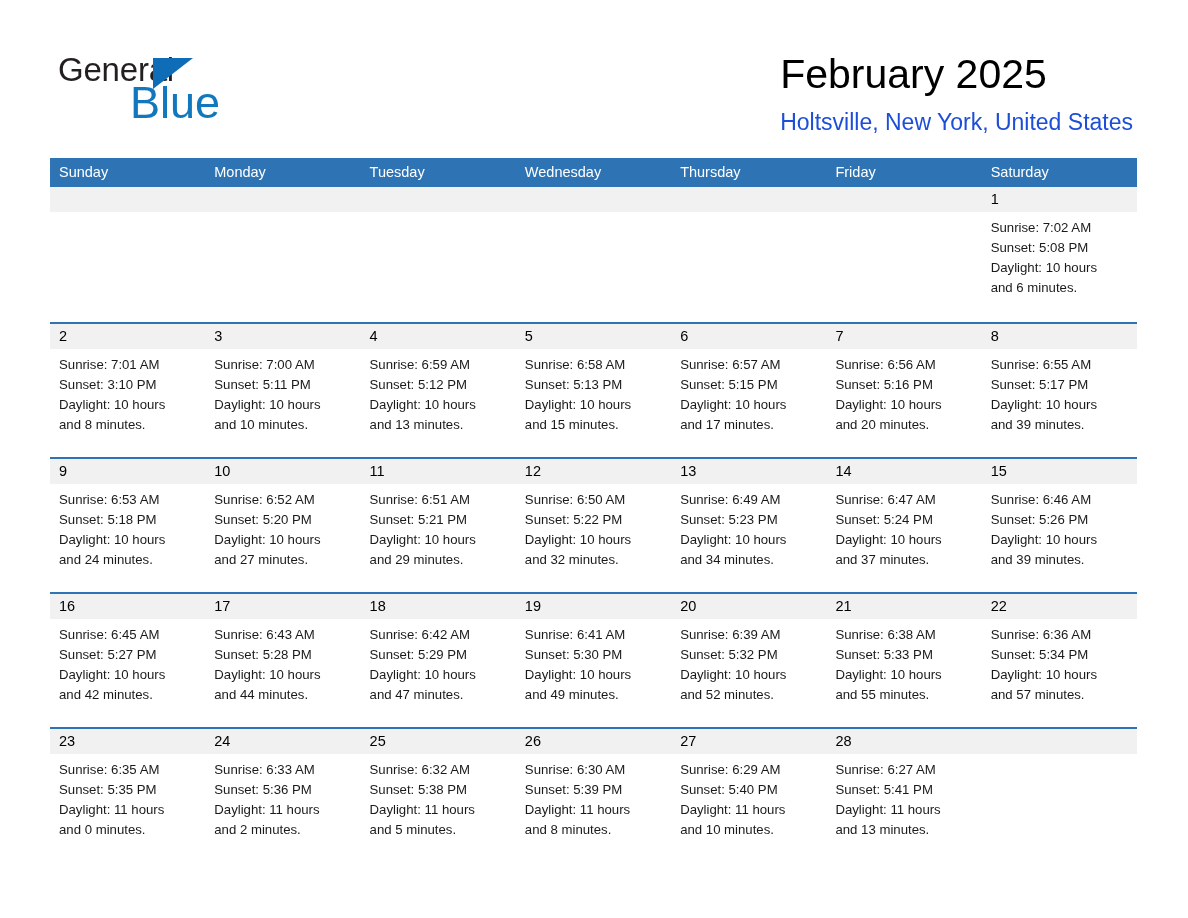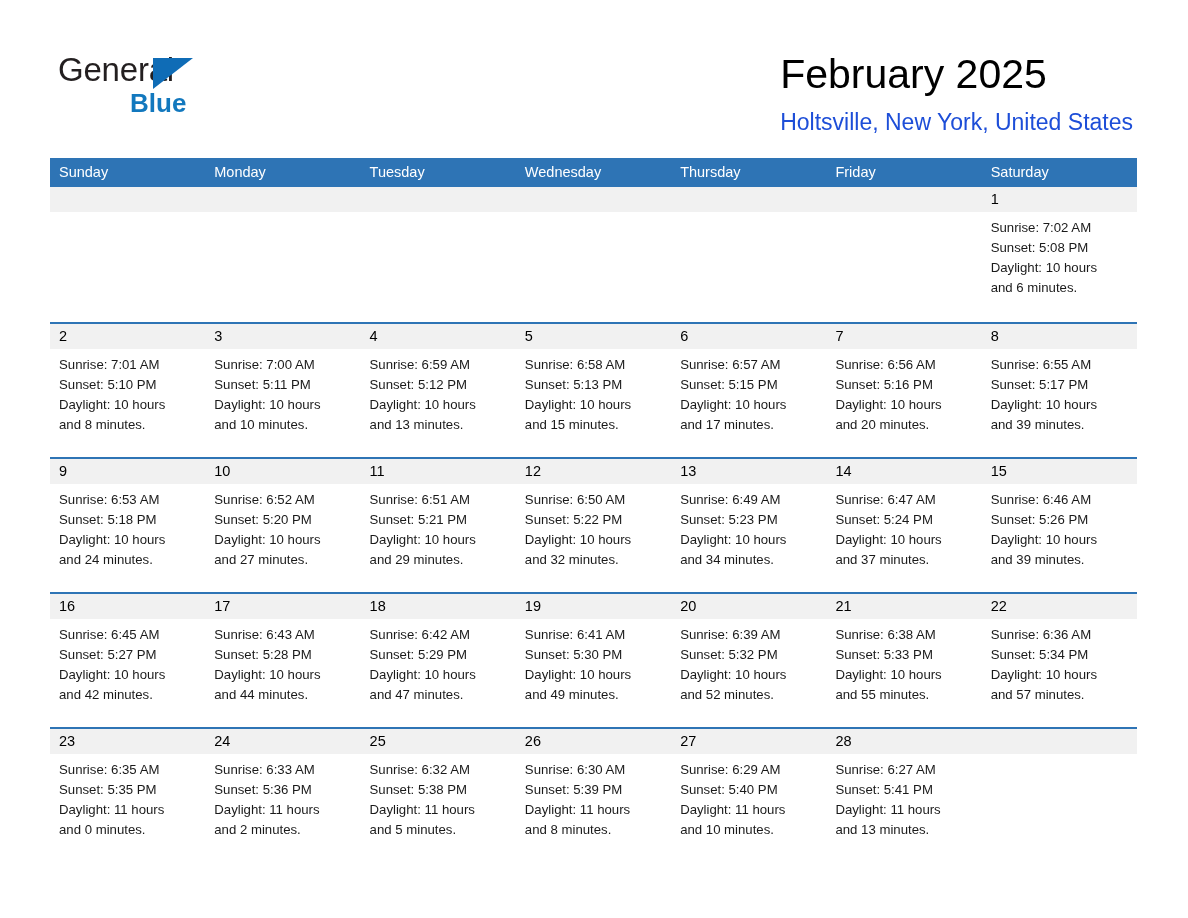--- a/index.html
+++ b/index.html
@@ -57,24 +57,24 @@
     top: 6px;
     width: 0;
     height: 0;
     border-left: 40px solid #0f6cb6;
     border-bottom: 31px solid transparent;
   }
   .logo-blue {
     position: absolute;
     left: 72px;
     top: 33px;
-    font-size: 26px;
+    font-size: 45px;
     line-height: 36px;
     color: #1278be;
-    font-weight: 700;
+    font-weight: 400;
   }
 
   .title-block {
     position: absolute;
     right: 55px;
     top: 48px;
     text-align: left;
   }
   .cal-title {
     font-size: 41px;
@@ -252,21 +252,21 @@
           <div>and 6 minutes.</div>
         </div>
       </div>
     </div>
 
     <div class="week-row">
       <div class="day-cell">
         <div class="daynum-strip"><span class="daynum">2</span></div>
         <div class="day-info">
           <div>Sunrise: 7:01 AM</div>
-          <div>Sunset: 5:10 PM</div>
+          <div>Sunset: 3:10 PM</div>
           <div>Daylight: 10 hours</div>
           <div>and 8 minutes.</div>
         </div>
       </div>
       <div class="day-cell">
         <div class="daynum-strip"><span class="daynum">3</span></div>
         <div class="day-info">
           <div>Sunrise: 7:00 AM</div>
           <div>Sunset: 5:11 PM</div>
           <div>Daylight: 10 hours</div>

